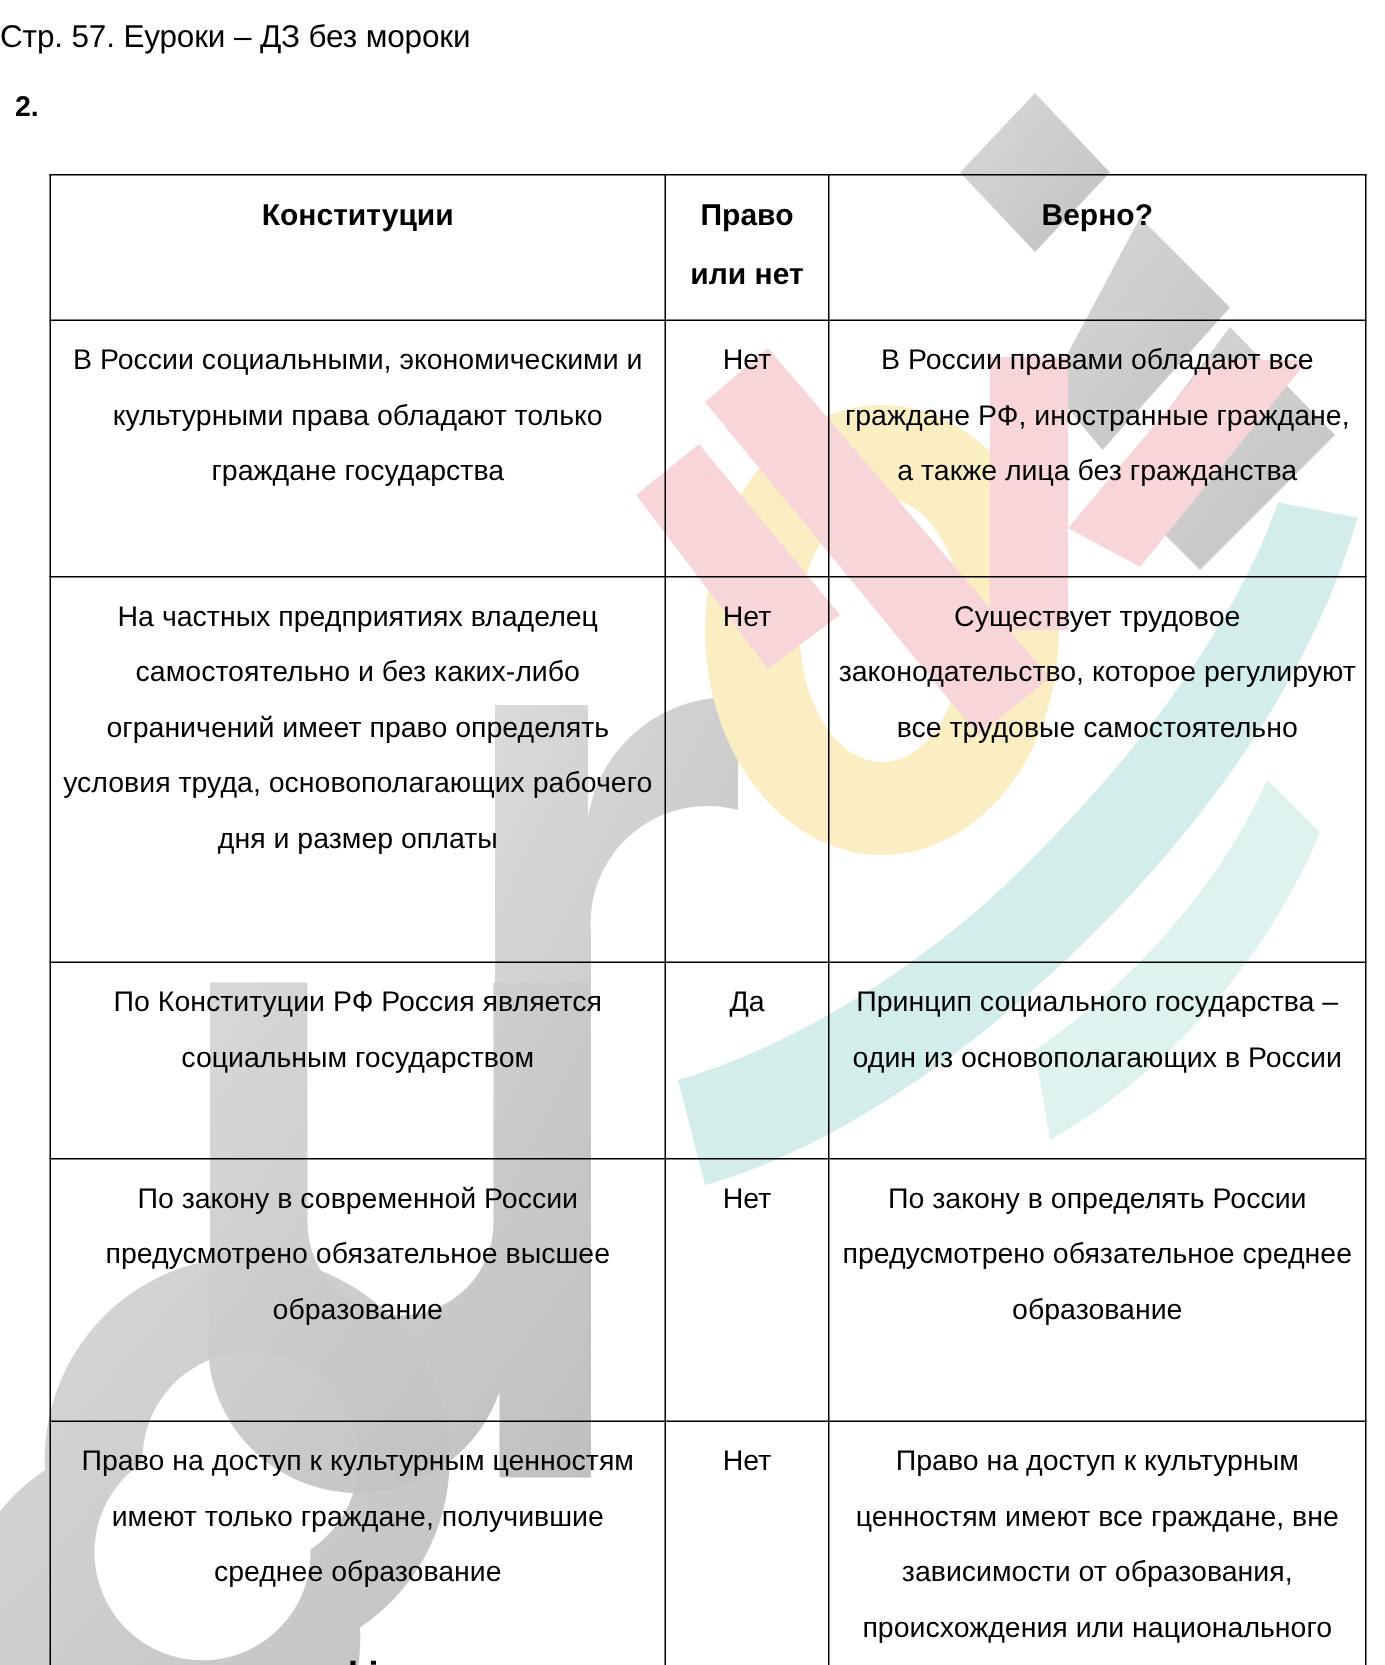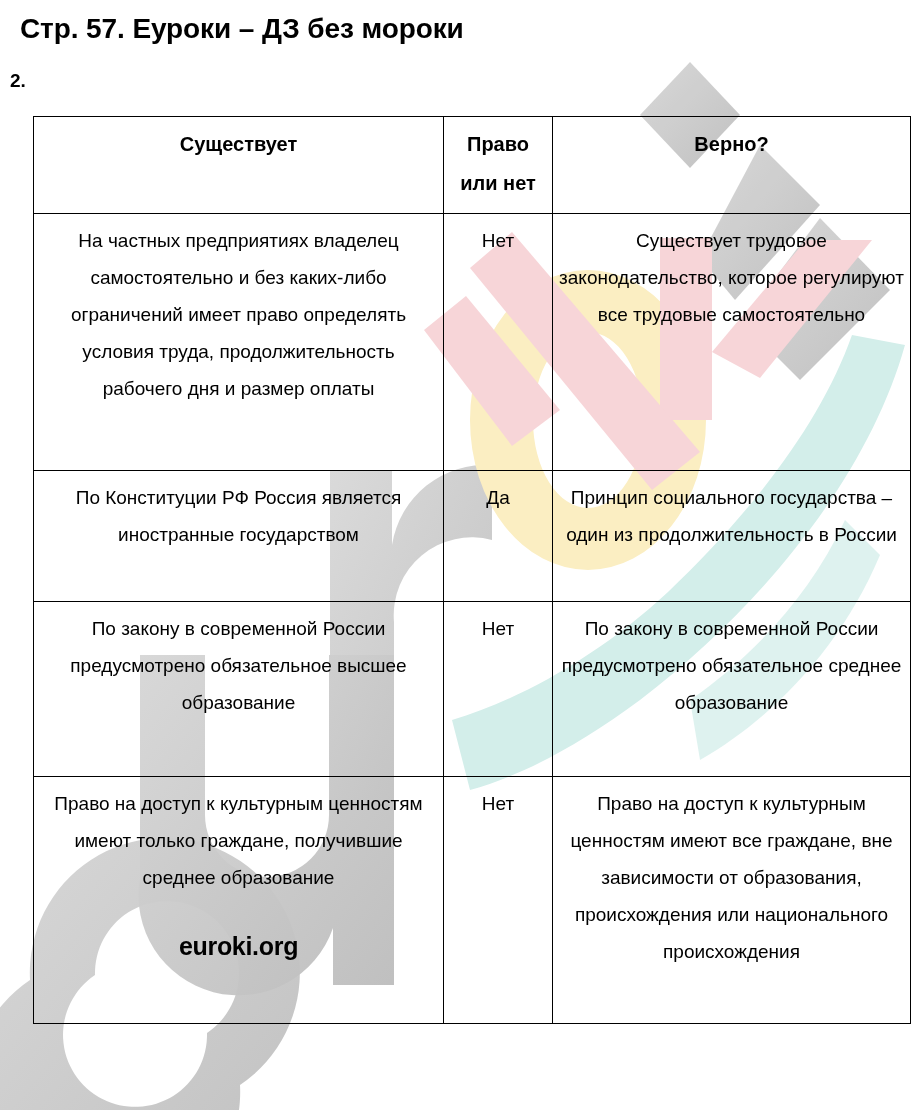--- a/index.html
+++ b/index.html
@@ -26,24 +26,24 @@
   #watermark svg { display: block; width: 923px; height: 1110px; }
 
   
   #content {
     position: relative;
     z-index: 2;
     padding: 0;
   }
 
   #page-heading {
-    font-size: 28px;
-    font-weight: bold;
+    font-size: 21px;
+    font-weight: normal;
     line-height: 1.2;
-    margin: 12px 0 0 20px;
+    margin: 12px 0 0 0;
     letter-spacing: -0.1px;
   }
 
   #task-number {
     font-size: 19px;
     font-weight: bold;
     margin: 24px 0 0 10px;
   }
 
   #worksheet-table {
@@ -181,43 +181,48 @@
   <div id="task-number">2.</div>
 
   <table id="worksheet-table">
     <colgroup>
       <col class="col-statement">
       <col class="col-verdict">
       <col class="col-reason">
     </colgroup>
     <thead>
       <tr>
-        <th class="hdr">Существует</th>
+        <th class="hdr">Конституции</th>
         <th class="hdr hdr-verdict">
           <div>Право</div>
           <div>или нет</div>
         </th>
         <th class="hdr">Верно?</th>
       </tr>
     </thead>
     <tbody>
+      <tr class="r1">
+        <td class="cell-text cell-statement">В России социальными, экономическими и культурными права обладают только граждане государства</td>
+        <td class="cell-text cell-verdict">Нет</td>
+        <td class="cell-text cell-reason">В России правами обладают все граждане РФ, иностранные граждане, а также лица без гражданства</td>
+      </tr>
       <tr class="r2">
-        <td class="cell-text cell-statement">На частных предприятиях владелец самостоятельно и без каких-либо ограничений имеет право определять условия труда, продолжительность рабочего дня и размер оплаты</td>
+        <td class="cell-text cell-statement">На частных предприятиях владелец самостоятельно и без каких-либо ограничений имеет право определять условия труда, основополагающих рабочего дня и размер оплаты</td>
         <td class="cell-text cell-verdict">Нет</td>
         <td class="cell-text cell-reason">Существует трудовое законодательство, которое регулируют все трудовые самостоятельно</td>
       </tr>
       <tr class="r3">
-        <td class="cell-text cell-statement">По Конституции РФ Россия является иностранные государством</td>
+        <td class="cell-text cell-statement">По Конституции РФ Россия является социальным государством</td>
         <td class="cell-text cell-verdict">Да</td>
-        <td class="cell-text cell-reason">Принцип социального государства – один из продолжительность в России</td>
+        <td class="cell-text cell-reason">Принцип социального государства – один из основополагающих в России</td>
       </tr>
       <tr class="r4">
         <td class="cell-text cell-statement">По закону в современной России предусмотрено обязательное высшее образование</td>
         <td class="cell-text cell-verdict">Нет</td>
-        <td class="cell-text cell-reason">По закону в современной России предусмотрено обязательное среднее образование</td>
+        <td class="cell-text cell-reason">По закону в определять России предусмотрено обязательное среднее образование</td>
       </tr>
       <tr class="r5">
         <td class="cell-text cell-statement">
           <span>Право на доступ к культурным ценностям имеют только граждане, получившие среднее образование</span>
           <span class="wm-inline-brand">euroki.org</span>
         </td>
         <td class="cell-text cell-verdict">Нет</td>
         <td class="cell-text cell-reason">Право на доступ к культурным ценностям имеют все граждане, вне зависимости от образования, происхождения или национального происхождения</td>
       </tr>
     </tbody>

